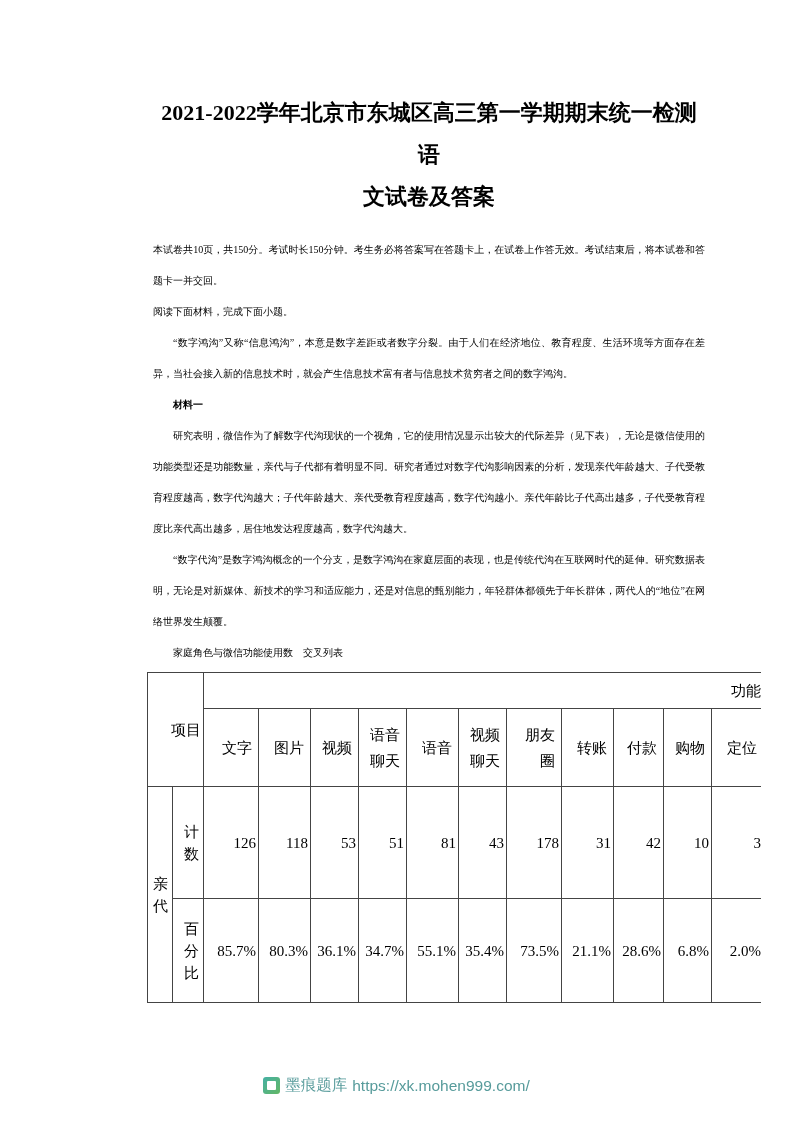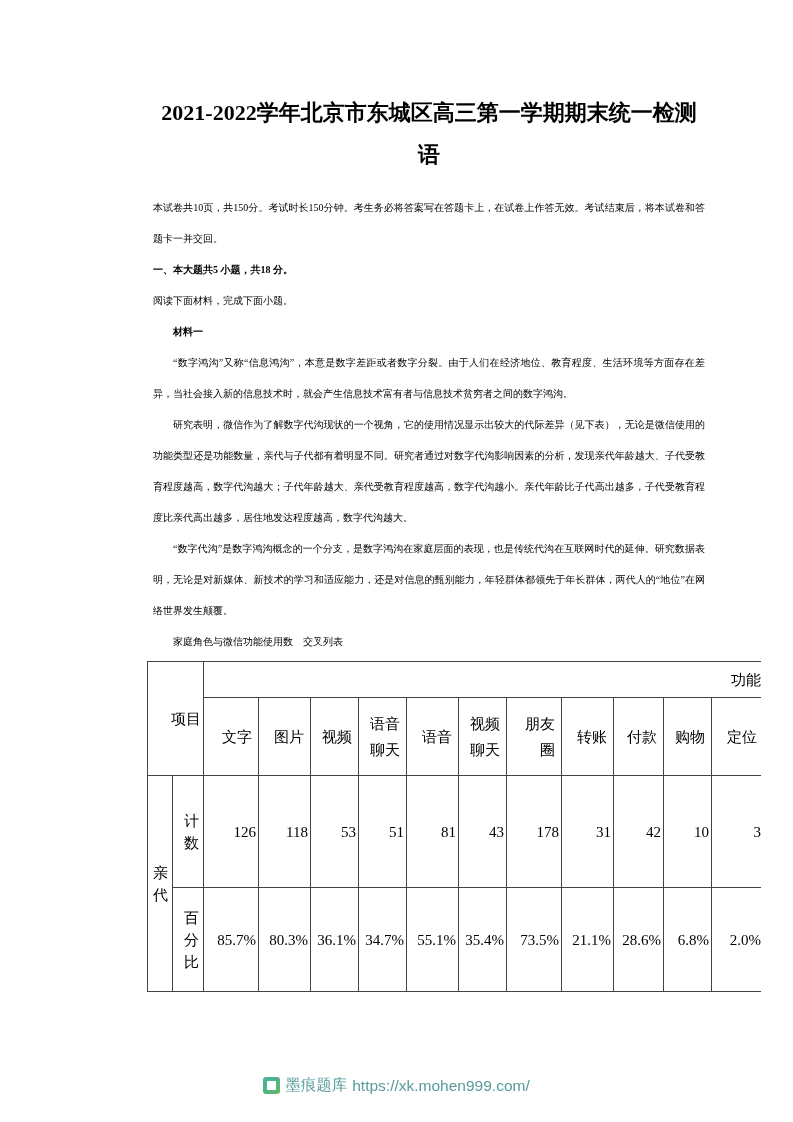--- a/index.html
+++ b/index.html
@@ -101,27 +101,27 @@
   .footer-url { text-decoration: none; color: inherit; cursor: pointer; }
 </style>
 </head>
 <body>
 
 <div class="page">
   <div class="content">
 
     <h1 class="doc-title">
       <span>2021-2022学年北京市东城区高三第一学期期末统一检测语</span>
+      <span>文试卷及答案</span>
     </h1>
 
     <p class="para">本试卷共10页，共150分。考试时长150分钟。考生务必将答案写在答题卡上，在试卷上作答无效。考试结束后，将本试卷和答题卡一并交回。</p>
-    <p class="para bold">一、本大题共5 小题，共18 分。</p>
     <p class="para">阅读下面材料，完成下面小题。</p>
+    <p class="para indent">“数字鸿沟”又称“信息鸿沟”，本意是数字差距或者数字分裂。由于人们在经济地位、教育程度、生活环境等方面存在差异，当社会接入新的信息技术时，就会产生信息技术富有者与信息技术贫穷者之间的数字鸿沟。</p>
     <p class="para indent bold">材料一</p>
-    <p class="para indent">“数字鸿沟”又称“信息鸿沟”，本意是数字差距或者数字分裂。由于人们在经济地位、教育程度、生活环境等方面存在差异，当社会接入新的信息技术时，就会产生信息技术富有者与信息技术贫穷者之间的数字鸿沟。</p>
     <p class="para indent">研究表明，微信作为了解数字代沟现状的一个视角，它的使用情况显示出较大的代际差异（见下表），无论是微信使用的功能类型还是功能数量，亲代与子代都有着明显不同。研究者通过对数字代沟影响因素的分析，发现亲代年龄越大、子代受教育程度越高，数字代沟越大；子代年龄越大、亲代受教育程度越高，数字代沟越小。亲代年龄比子代高出越多，子代受教育程度比亲代高出越多，居住地发达程度越高，数字代沟越大。</p>
     <p class="para indent">“数字代沟”是数字鸿沟概念的一个分支，是数字鸿沟在家庭层面的表现，也是传统代沟在互联网时代的延伸。研究数据表明，无论是对新媒体、新技术的学习和适应能力，还是对信息的甄别能力，年轻群体都领先于年长群体，两代人的“地位”在网络世界发生颠覆。</p>
     <p class="para caption">家庭角色与微信功能使用数　交叉列表</p>
 
     <table class="data-table">
       <colgroup>
         <col style="width:25px">
           <col style="width:31px">
         <col style="width:55px">
           <col style="width:52px">

